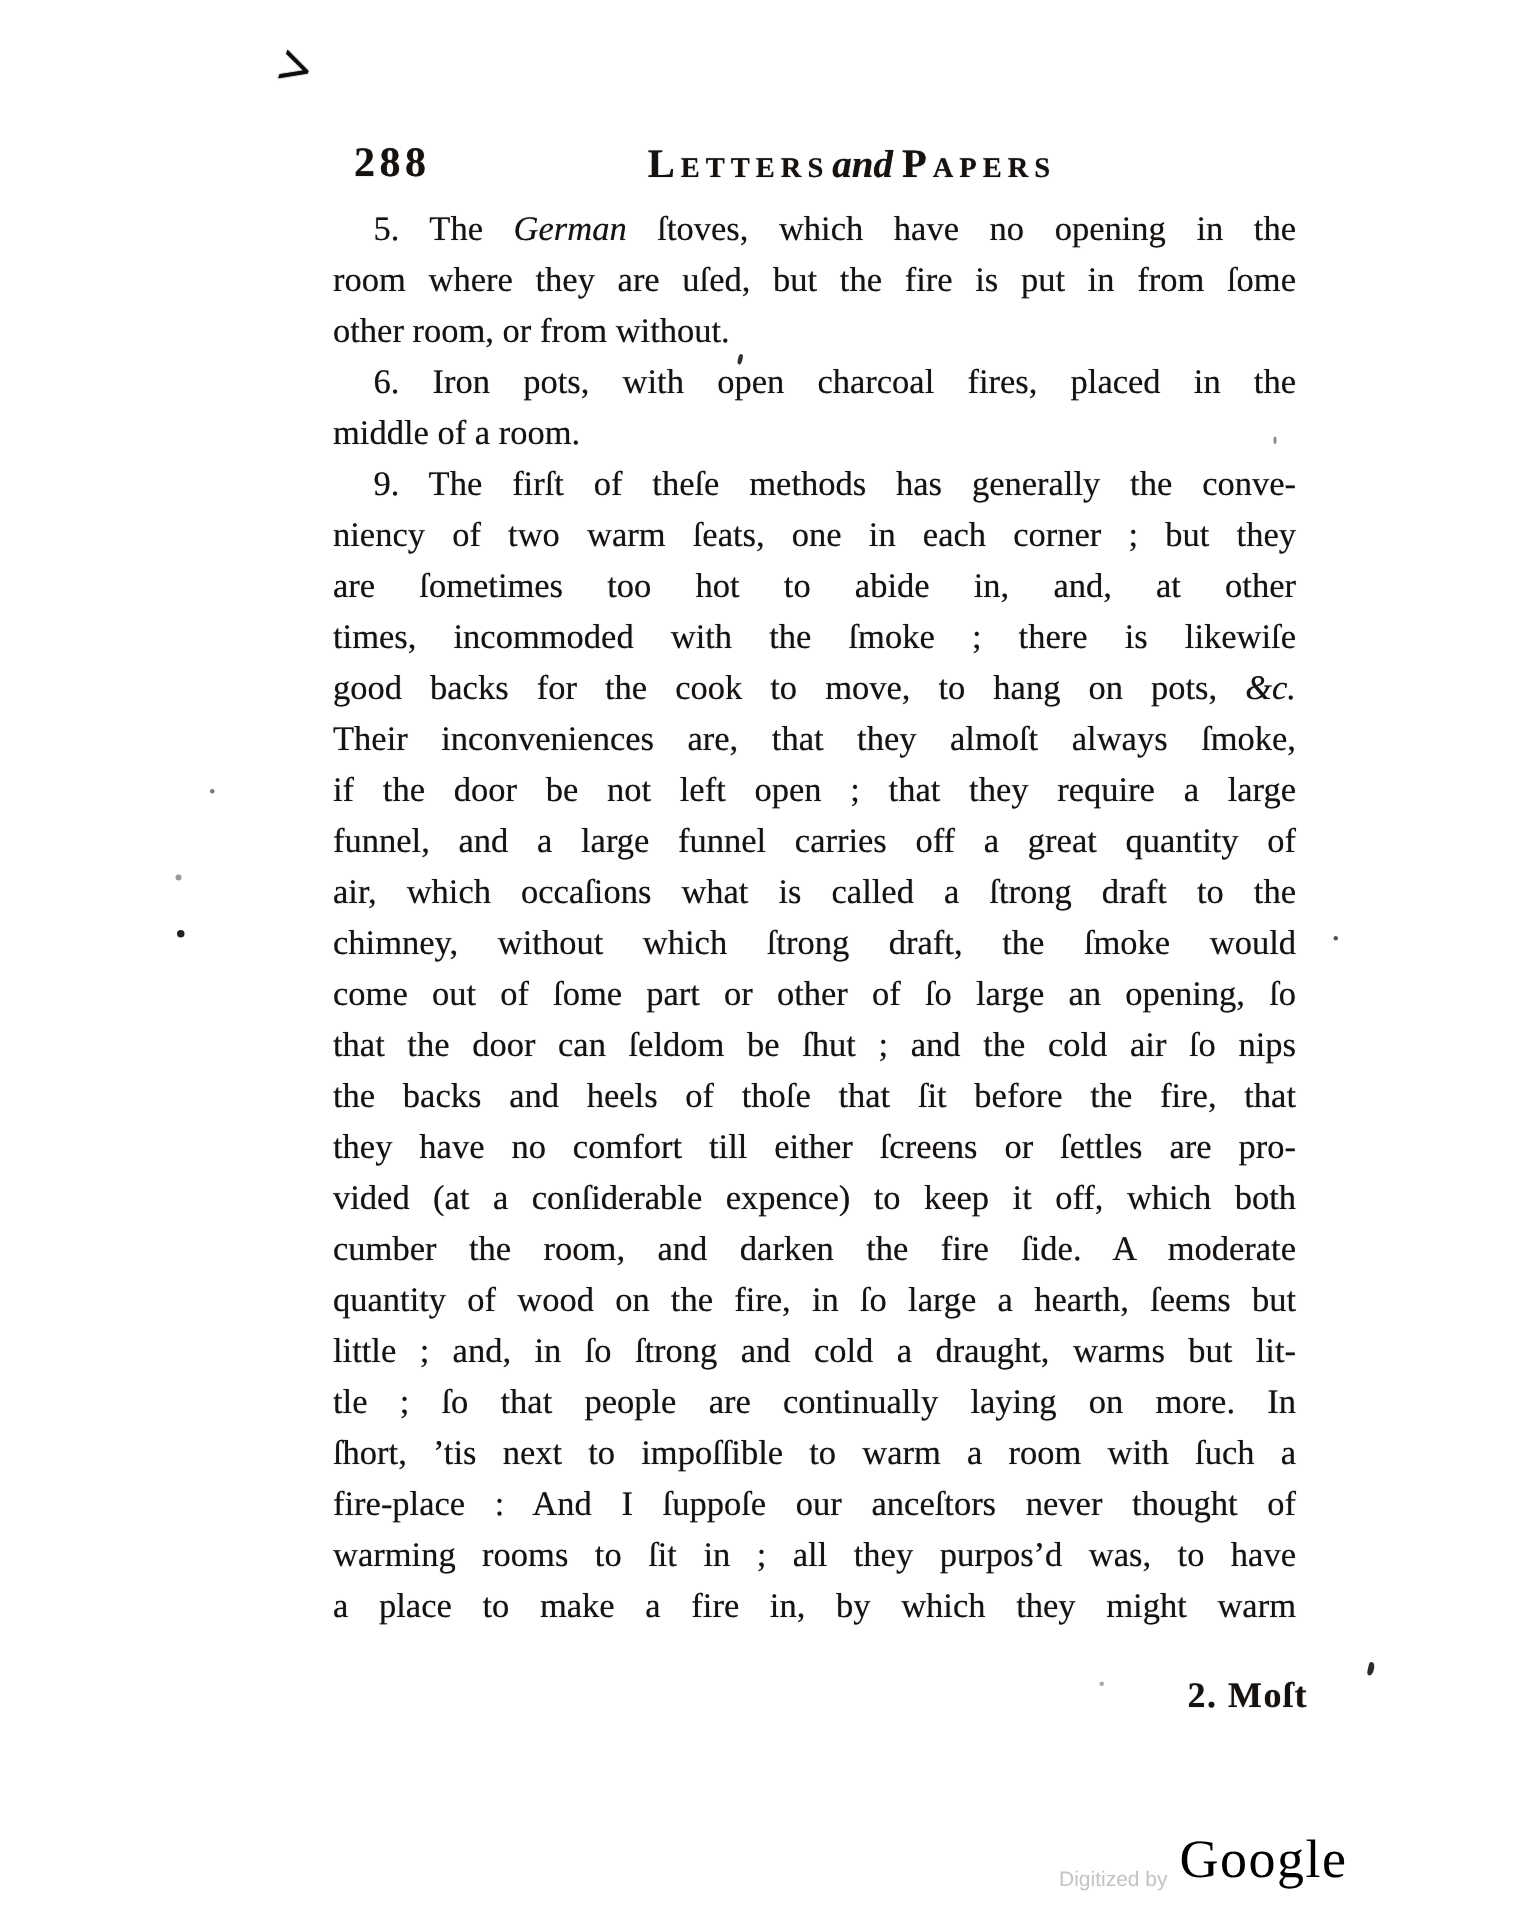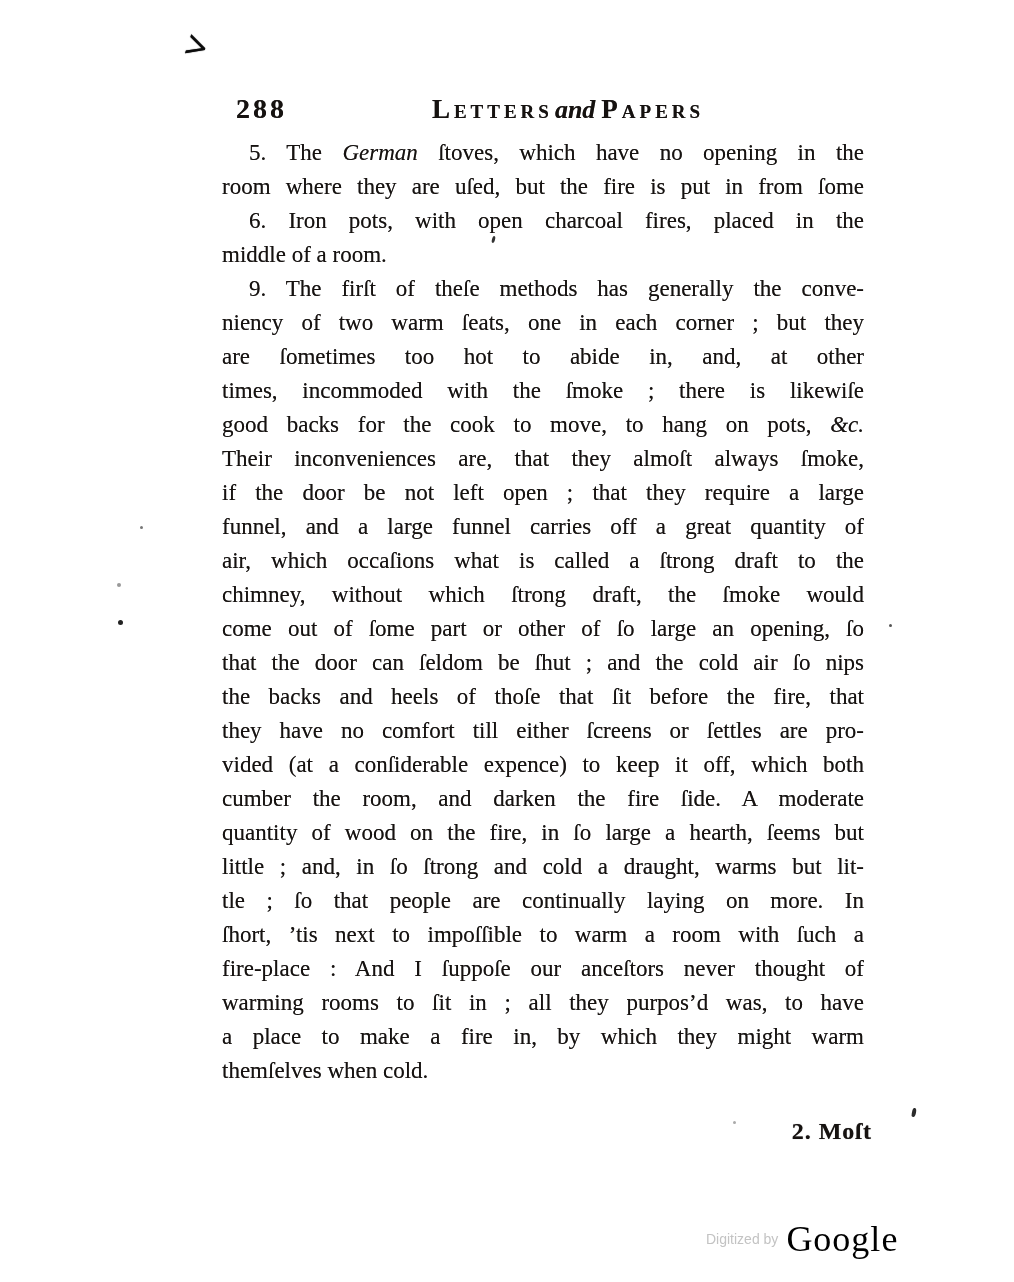--- a/index.html
+++ b/index.html
@@ -106,21 +106,21 @@
     font-weight: 700;
     letter-spacing: 1px;
     text-shadow: 0 0 0.7px rgba(0,0,0,0.6);
   }
   
   .watermark {
     position: absolute;
     left: 706px;
     top: 1218px;
     display: flex;
-    align-items: center;
+    align-items: flex-end;
     gap: 8px;
     user-select: none;
   }
   .wm-prefix {
     font-family: "Liberation Sans", sans-serif;
     font-size: 14px;
     color: #c3c3c3;
   }
   .wm-brand {
     font-family: "Liberation Serif", "DejaVu Serif", serif;
@@ -154,20 +154,21 @@
     <span class="pagenum">288</span>
     <span class="running-title">
       <span class="sc">Letters</span><span class="conj">and</span><span class="sc">Papers</span>
     </span>
   </div>
 
   <div class="body">
       <div class="paragraph">
         <div class="line first"><span>5. The </span><span class="it">German</span><span> ſtoves, which have no opening in the</span></div>
         <div class="line"><span>room where they are uſed, but the fire is put in from ſome</span></div>
+        <div class="line last"><span>other room, or from without.</span></div>
       </div>
       <div class="paragraph">
         <div class="line first"><span>6. Iron pots, with open charcoal fires, placed in the</span></div>
         <div class="line last"><span>middle of a room.</span></div>
       </div>
       <div class="paragraph">
         <div class="line first"><span>9. The firſt of theſe methods has generally the conve-</span></div>
         <div class="line"><span>niency of two warm ſeats, one in each corner ; but they</span></div>
         <div class="line"><span>are ſometimes too hot to abide in, and, at other</span></div>
         <div class="line"><span>times, incommoded with the ſmoke ; there is likewiſe</span></div>
@@ -183,21 +184,20 @@
         <div class="line"><span>they have no comfort till either ſcreens or ſettles are pro-</span></div>
         <div class="line"><span>vided (at a conſiderable expence) to keep it off, which both</span></div>
         <div class="line"><span>cumber the room, and darken the fire ſide.  A moderate</span></div>
         <div class="line"><span>quantity of wood on the fire, in ſo large a hearth, ſeems but</span></div>
         <div class="line"><span>little ; and, in ſo ſtrong and cold a draught, warms but lit-</span></div>
         <div class="line"><span>tle ; ſo that people are continually laying on more.  In</span></div>
         <div class="line"><span>ſhort, ’tis next to impoſſible to warm a room with ſuch a</span></div>
         <div class="line"><span>fire-place : And I ſuppoſe our anceſtors never thought of</span></div>
         <div class="line"><span>warming rooms to ſit in ; all they purpos’d was, to have</span></div>
         <div class="line"><span>a place to make a fire in, by which they might warm</span></div>
-        <div class="line last"><span>themſelves when cold.</span></div>
       </div>
     </div>
 
   <div class="catchword">2. Moſt</div>
 
   <div class="watermark">
     <span class="wm-prefix">Digitized by</span>
     <span class="wm-brand">Google</span>
   </div>
 

